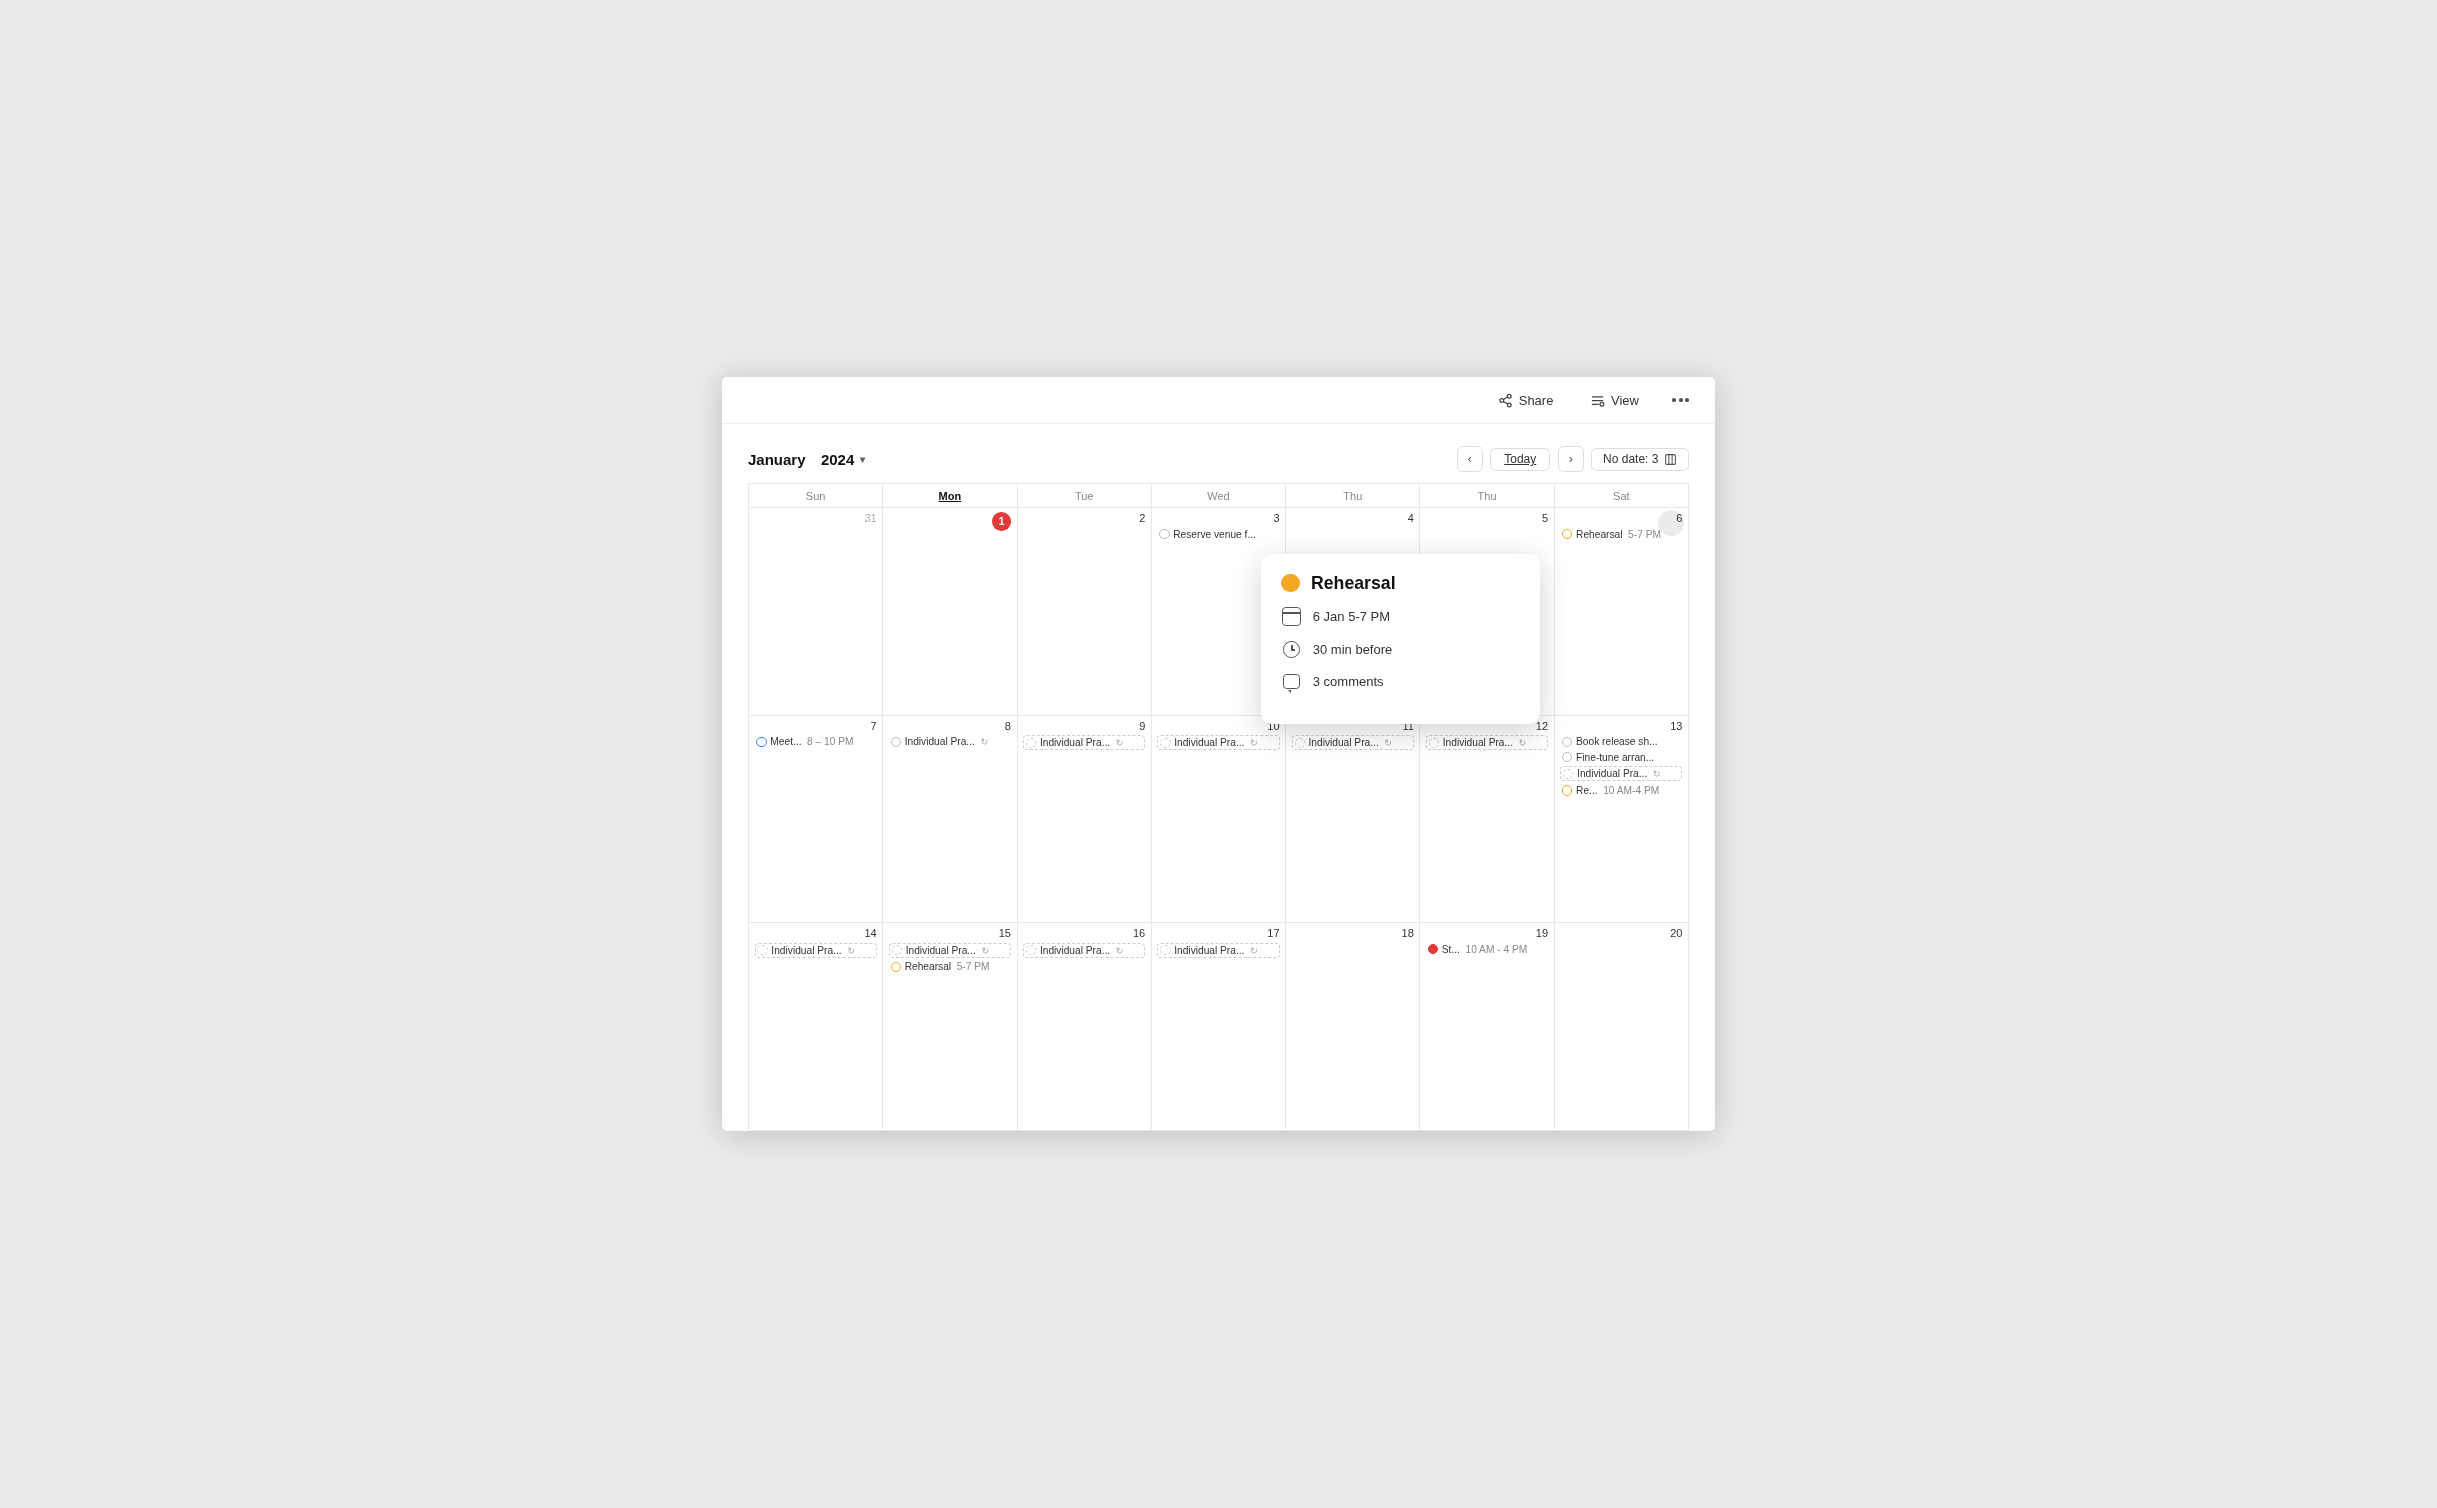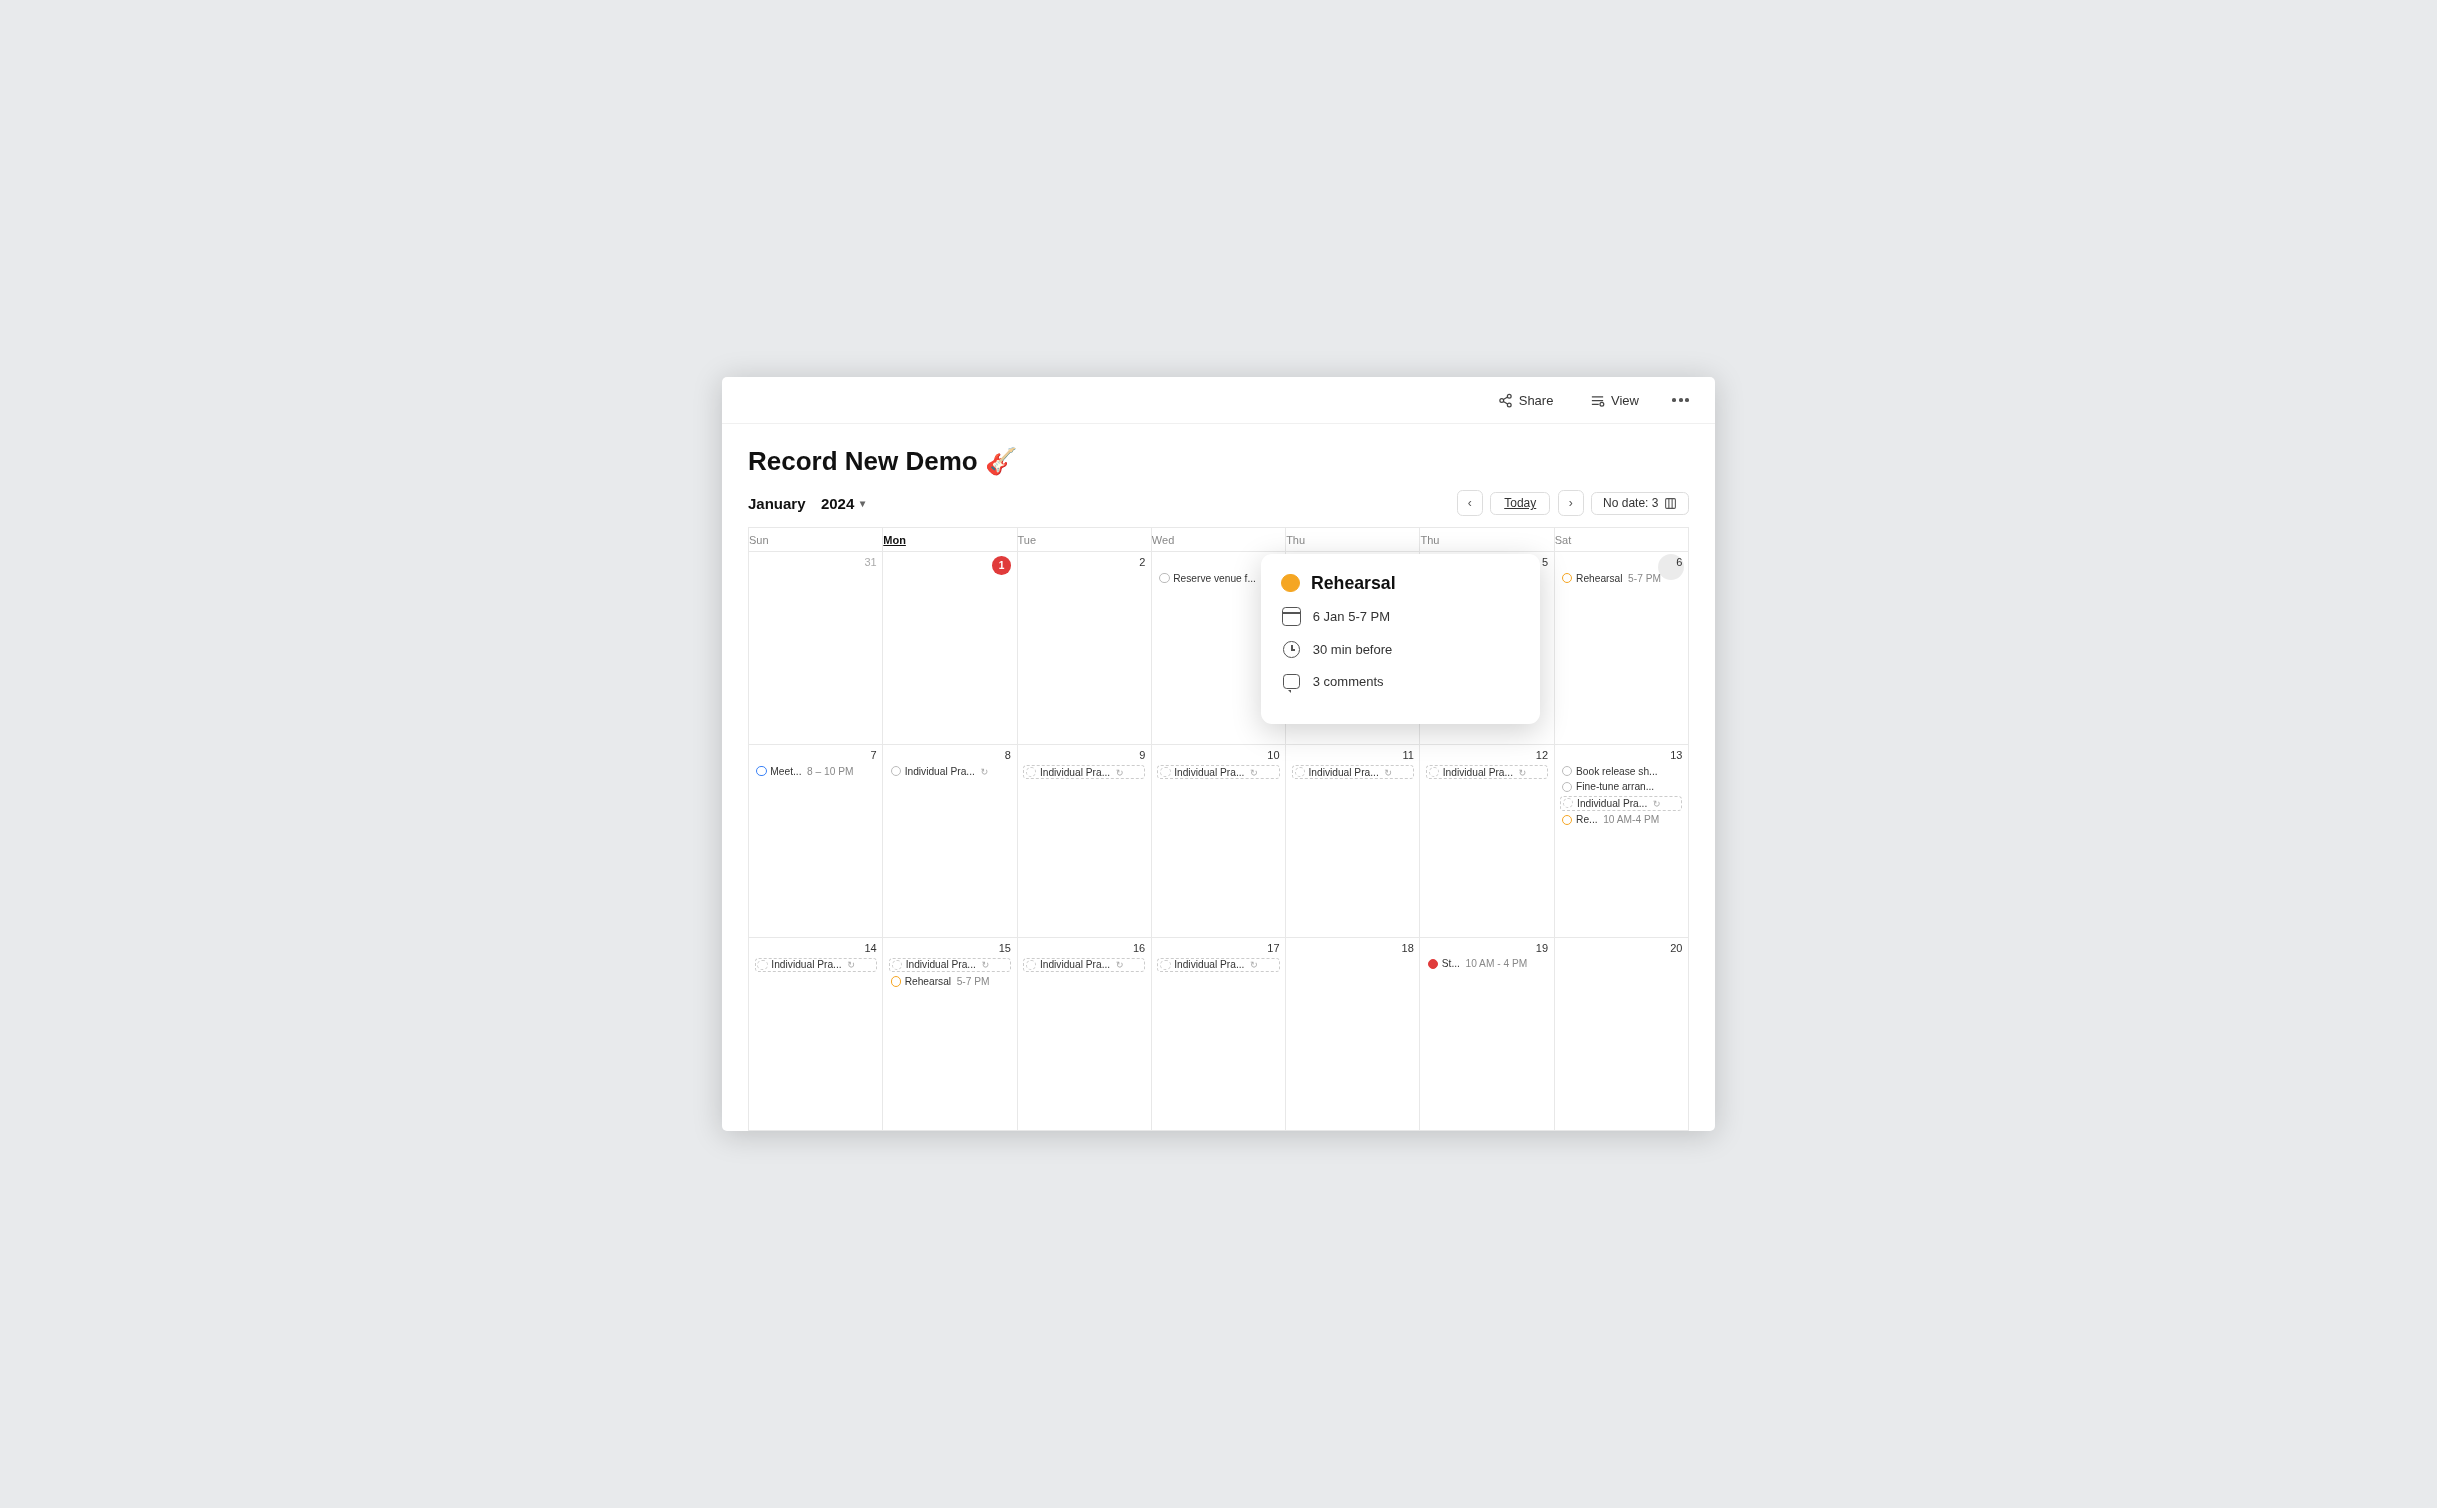--- a/index.html
+++ b/index.html
@@ -133,21 +133,21 @@
       display: flex;
       flex-direction: column;
     }
     .day-headers {
       display: grid;
       grid-template-columns: repeat(7, 1fr);
       border-top: 0.9px solid #e8e8e8;
       border-left: 0.9px solid #e8e8e8;
     }
     .day-header {
-      text-align: left;
+      text-align: center;
       padding: 5.6px 0;
       font-size: 11px;
       color: #888;
       font-weight: 500;
       border-right: 0.9px solid #e8e8e8;
       border-bottom: 0.9px solid #e8e8e8;
     }
     .day-header.bold { font-weight: 700; color: #111; text-decoration: underline; }
     .calendar-body {
       display: grid;
@@ -369,24 +369,20 @@
     </button>
     <div class="top-bar-dots">
       <span class="dot"></span>
       <span class="dot"></span>
       <span class="dot"></span>
     </div>
   </div>
 
   <div class="page-content">
 
-    <div class="page-title">
-      <span>Record New Demo</span>
-      <span>🎸</span>
-    </div>
 
     <div class="calendar-header">
       <div class="month-nav">
         <strong>January</strong>&nbsp;<span>2024</span>
         <span class="chevron-down">▾</span>
       </div>
       <div class="nav-controls">
         <button class="nav-arrow">‹</button>
         <button class="today-btn">Today</button>
         <button class="nav-arrow">›</button>

